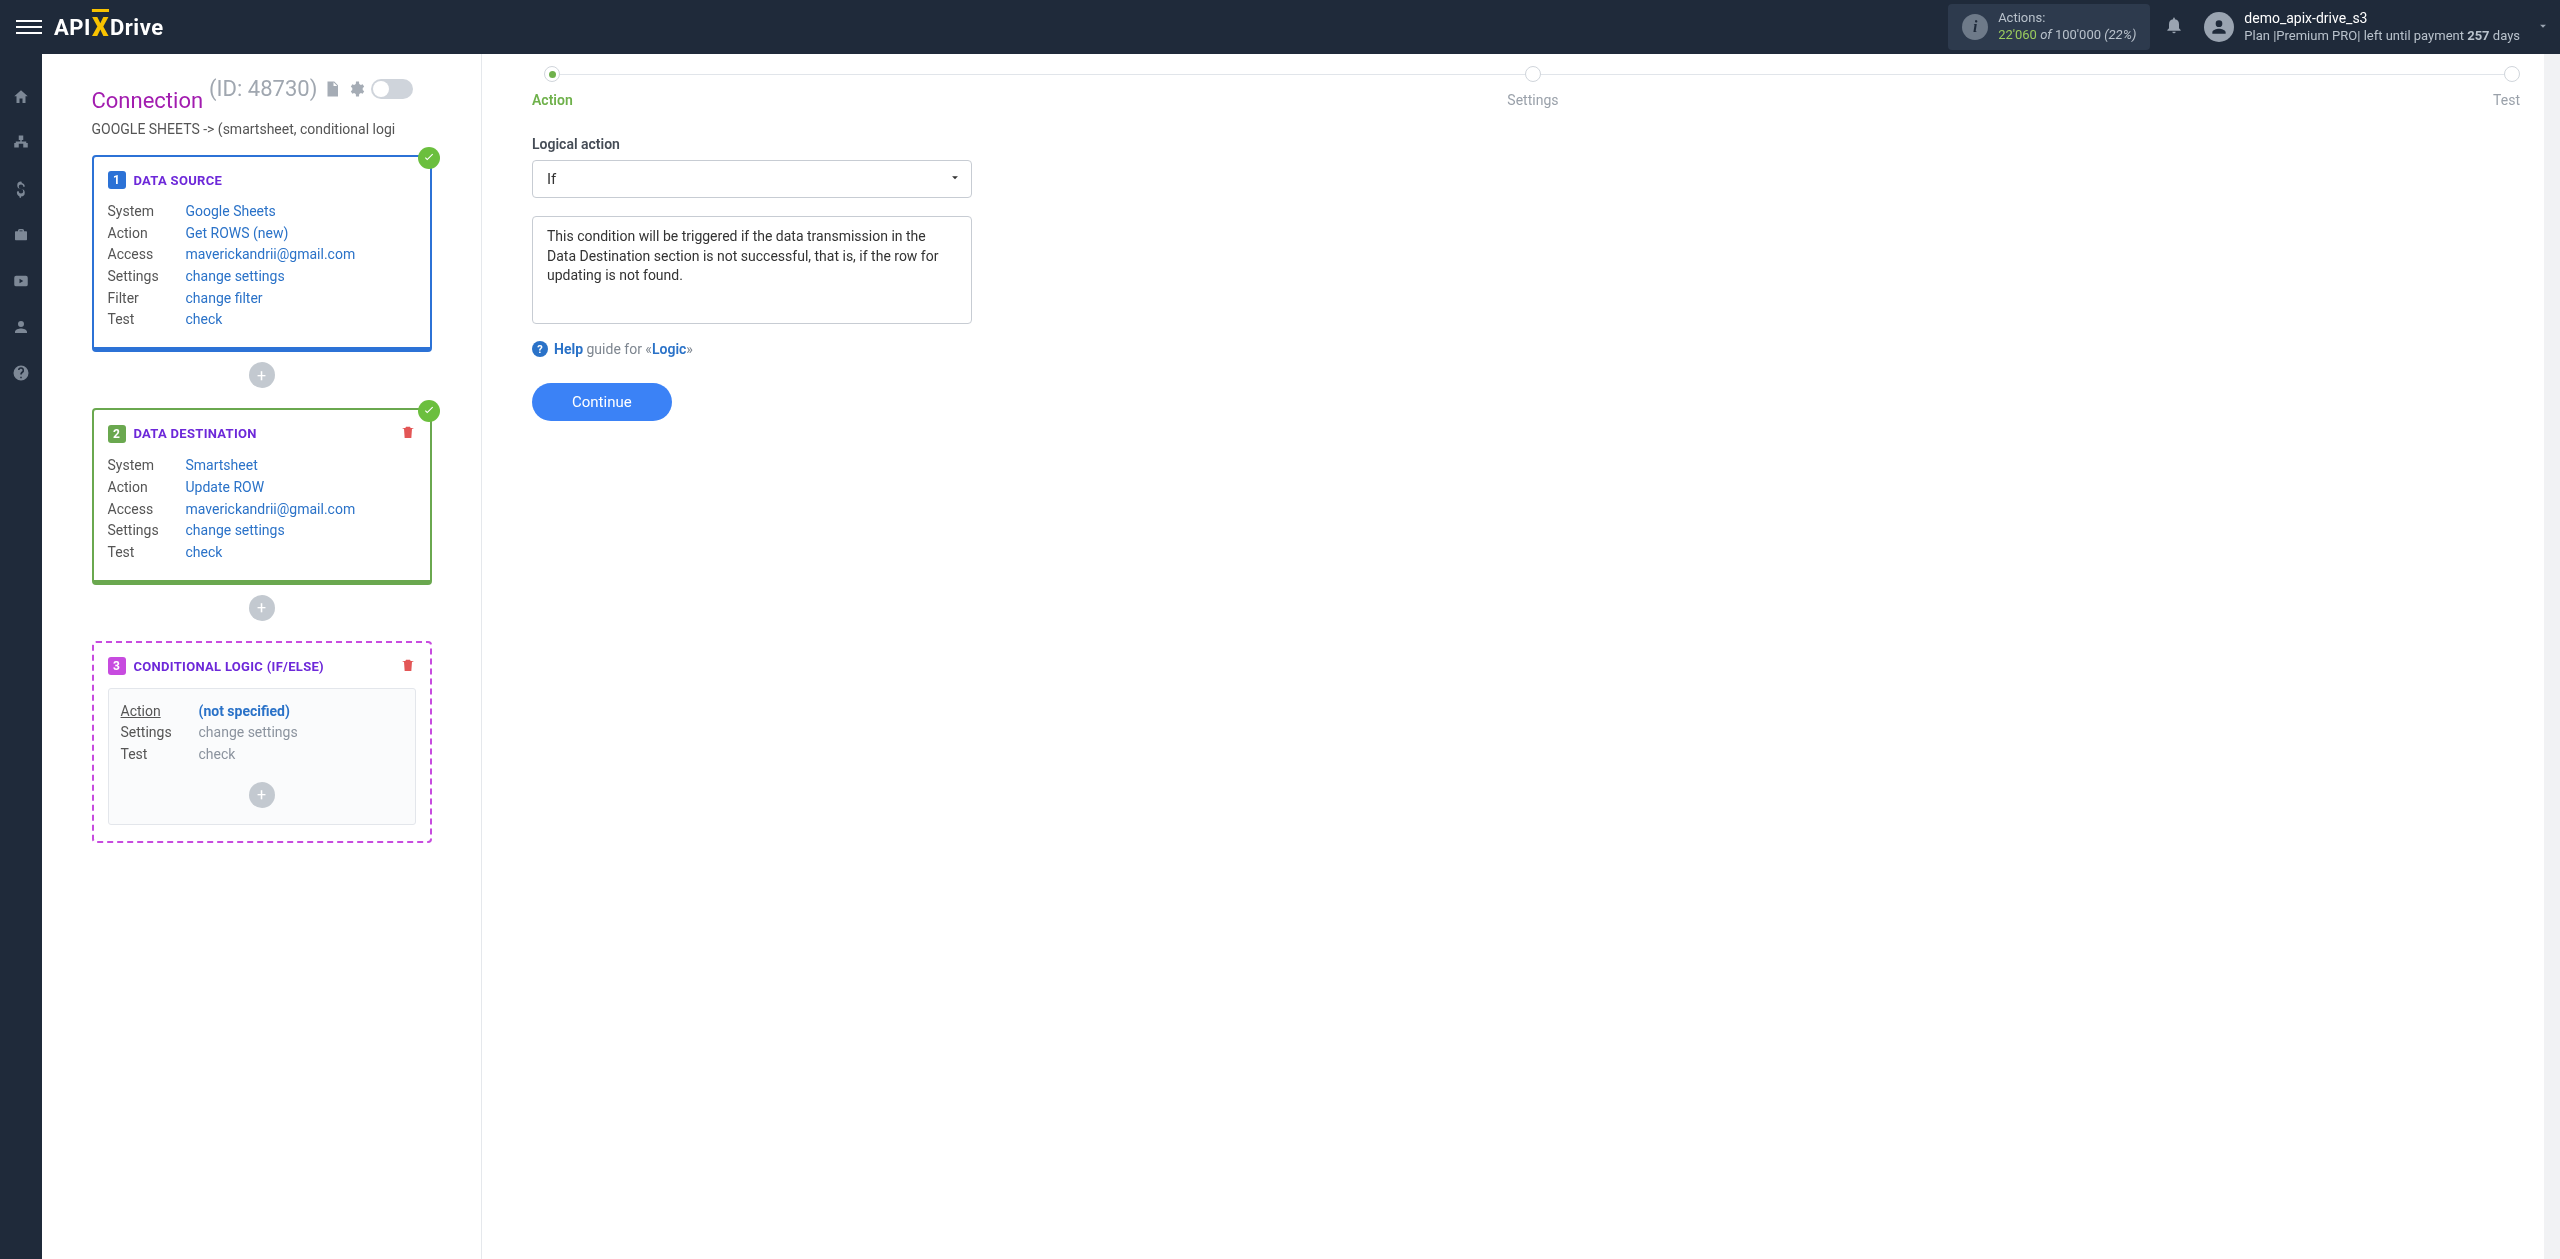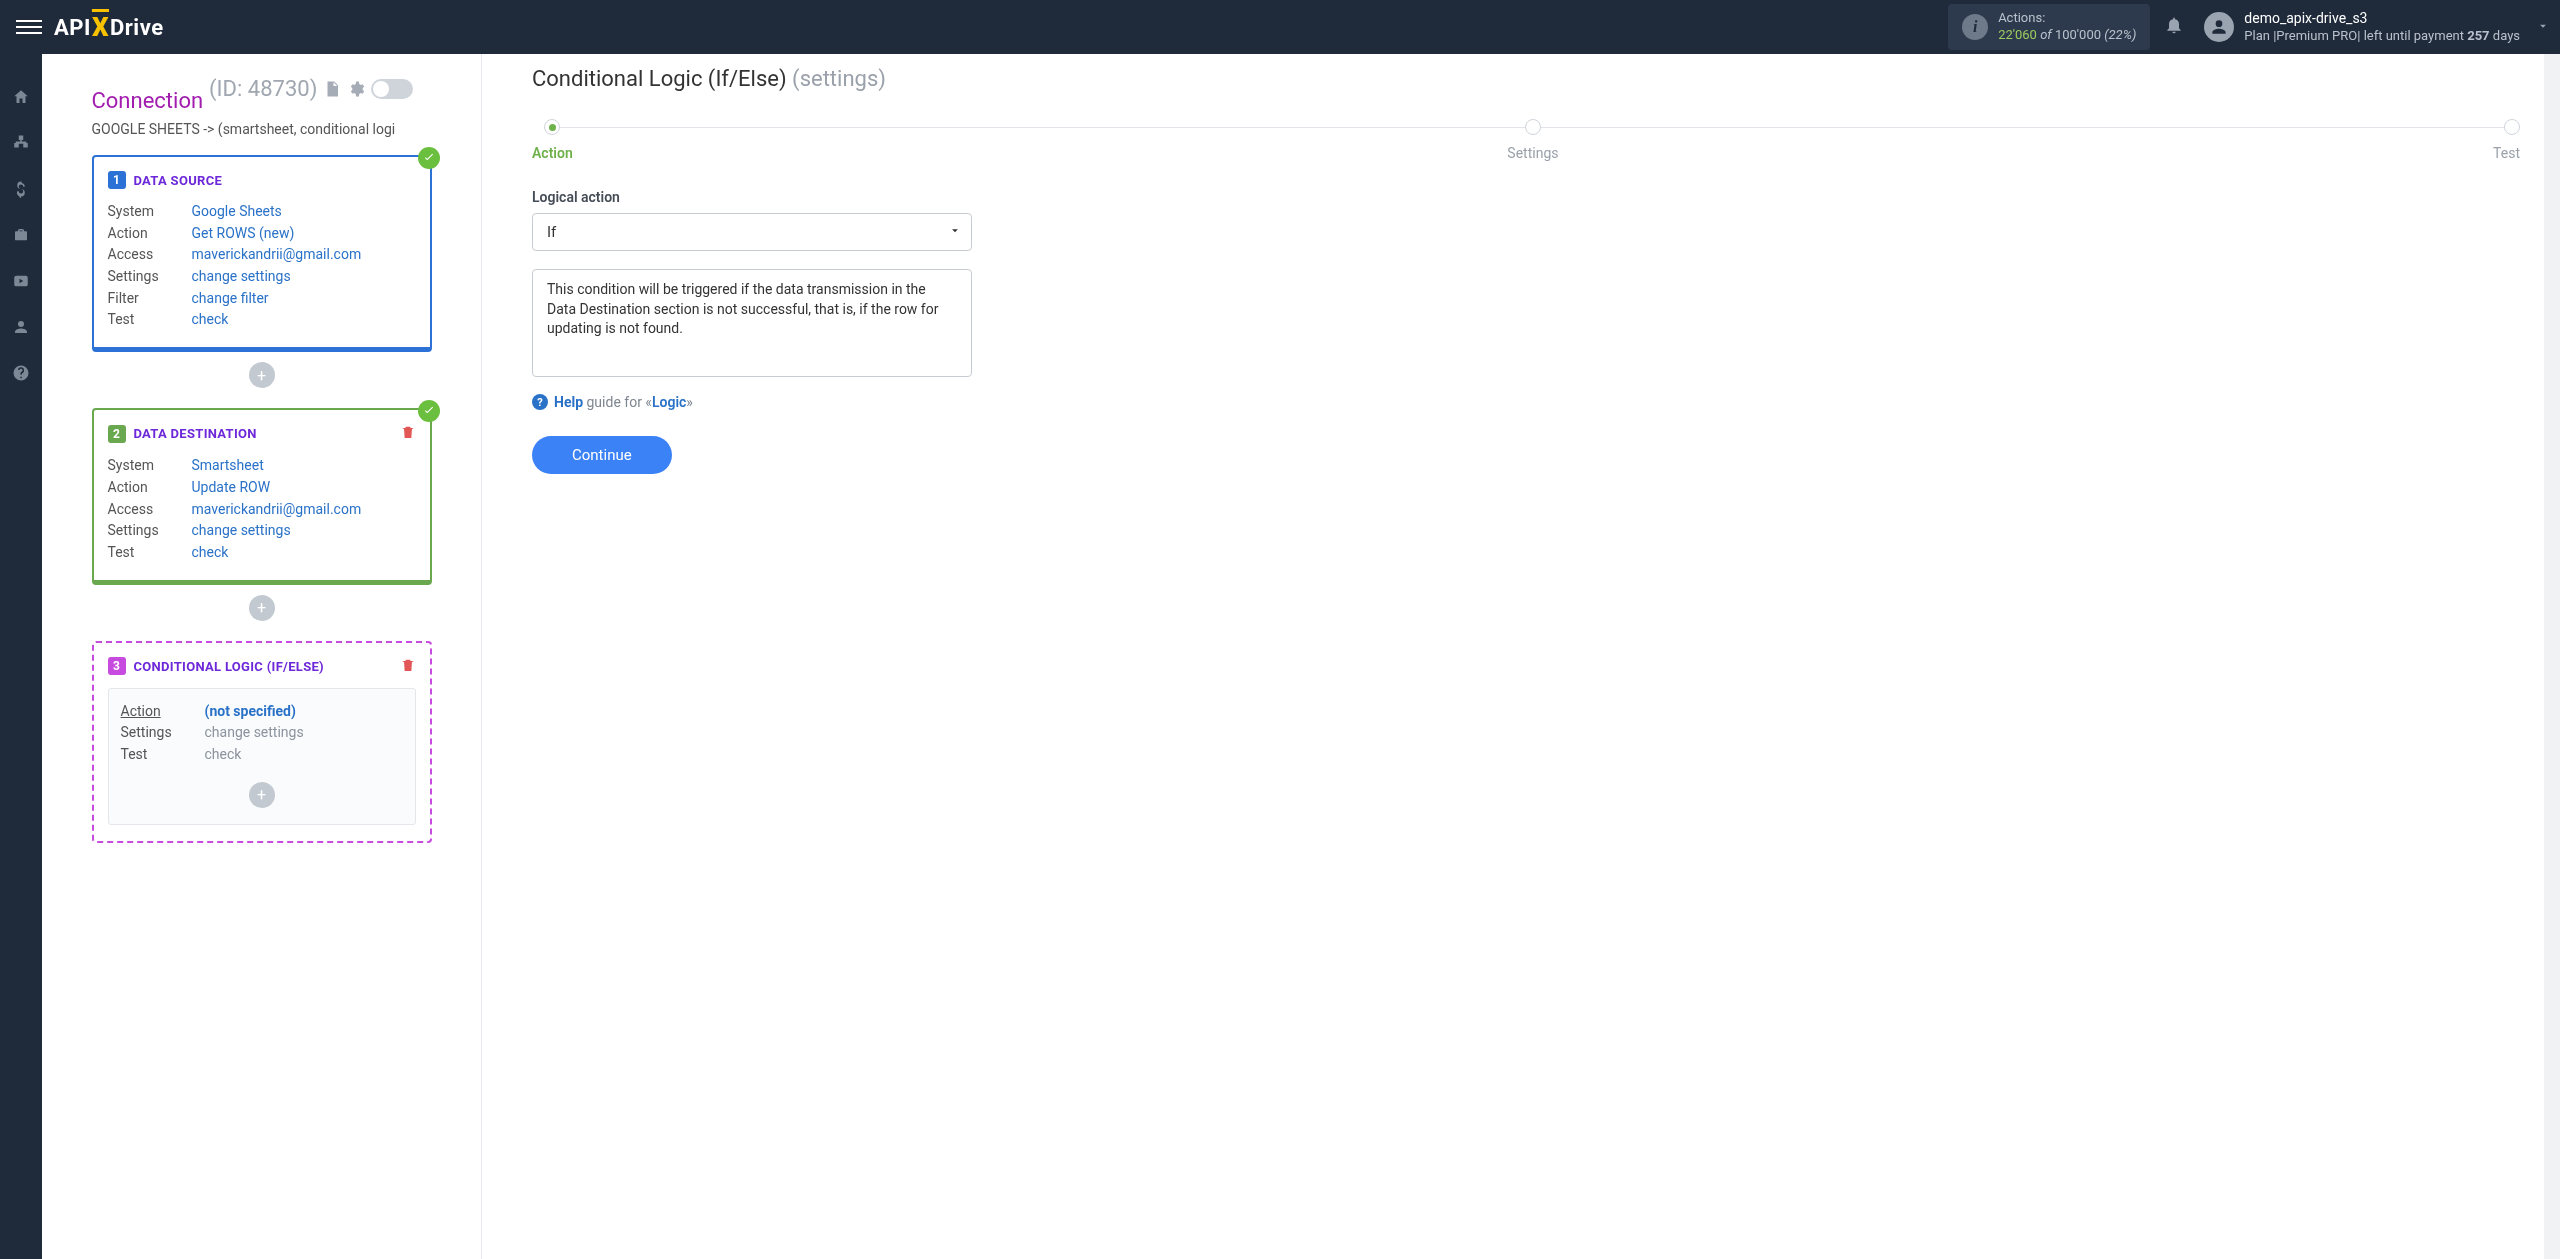--- a/index.html
+++ b/index.html
@@ -54,21 +54,21 @@
 .badge-check { position: absolute; right: -10px; top: -10px; width: 22px; height: 22px; background: #6bbf3e; border-radius: 50%; display: flex; align-items: center; justify-content: center; }
 .badge-check svg { width: 14px; height: 14px; fill: #fff; }
 .step-head { display: flex; align-items: center; gap: 8px; margin-bottom: 12px; }
 .step-num { width: 18px; height: 18px; border-radius: 3px; display: flex; align-items: center; justify-content: center; color: #fff; font-weight: 700; font-size: 12px; }
 .num-blue { background: #2c72d6; }
 .num-green { background: #6aa84f; }
 .num-purple { background: #c74bdf; }
 .step-title { color: #6d28d9; font-weight: 700; font-size: 13px; letter-spacing: .3px; }
 .trash { margin-left: auto; cursor: pointer; }
 .trash svg { width: 16px; height: 16px; fill: #e35656; }
-.kv { display: flex; gap: 24px; font-size: 14px; line-height: 1.55; }
+.kv { display: flex; gap: 18px; font-size: 14px; line-height: 1.55; }
 .kv .k { width: 60px; color: #555; }
 .kv .v { color: #2a72c8; cursor: pointer; }
 .kv .v.plain { color: #8b939e; cursor: default; }
 .kv .v.underlined { font-weight: 700; color: #2a72c8; }
 .kv .k.underlined { text-decoration: underline; }
 .inner-box { border: 1px solid #e3e6eb; background: #fafbfc; border-radius: 3px; padding: 12px 12px 16px; }
 .add-between { width: 26px; height: 26px; background: #c3c9d0; color: #fff; border-radius: 50%; display: flex; align-items: center; justify-content: center; margin: -10px auto 20px; font-size: 16px; cursor: pointer; }
 
 
 .main-title { font-size: 22px; color: #333; margin-bottom: 28px; }
@@ -298,23 +298,20 @@
               <div class="v plain">check</div>
             </div>
           <div class="add-between" style="margin:16px auto 0">+</div>
         </div>
       </div>
 
     </div>
   </div>
 
   <div class="main-panel">
-    <div class="main-title">
-      <span>Conditional Logic (If/Else)</span> <span class="paren">(settings)</span>
-    </div>
 
     <div class="stepper">
       <div class="stepper-line"></div>
       <div class="step active">
         <div class="circle">
             <div class="dot"></div>
           </div>
         <div class="label">Action</div>
       </div>
       <div class="step mid">

